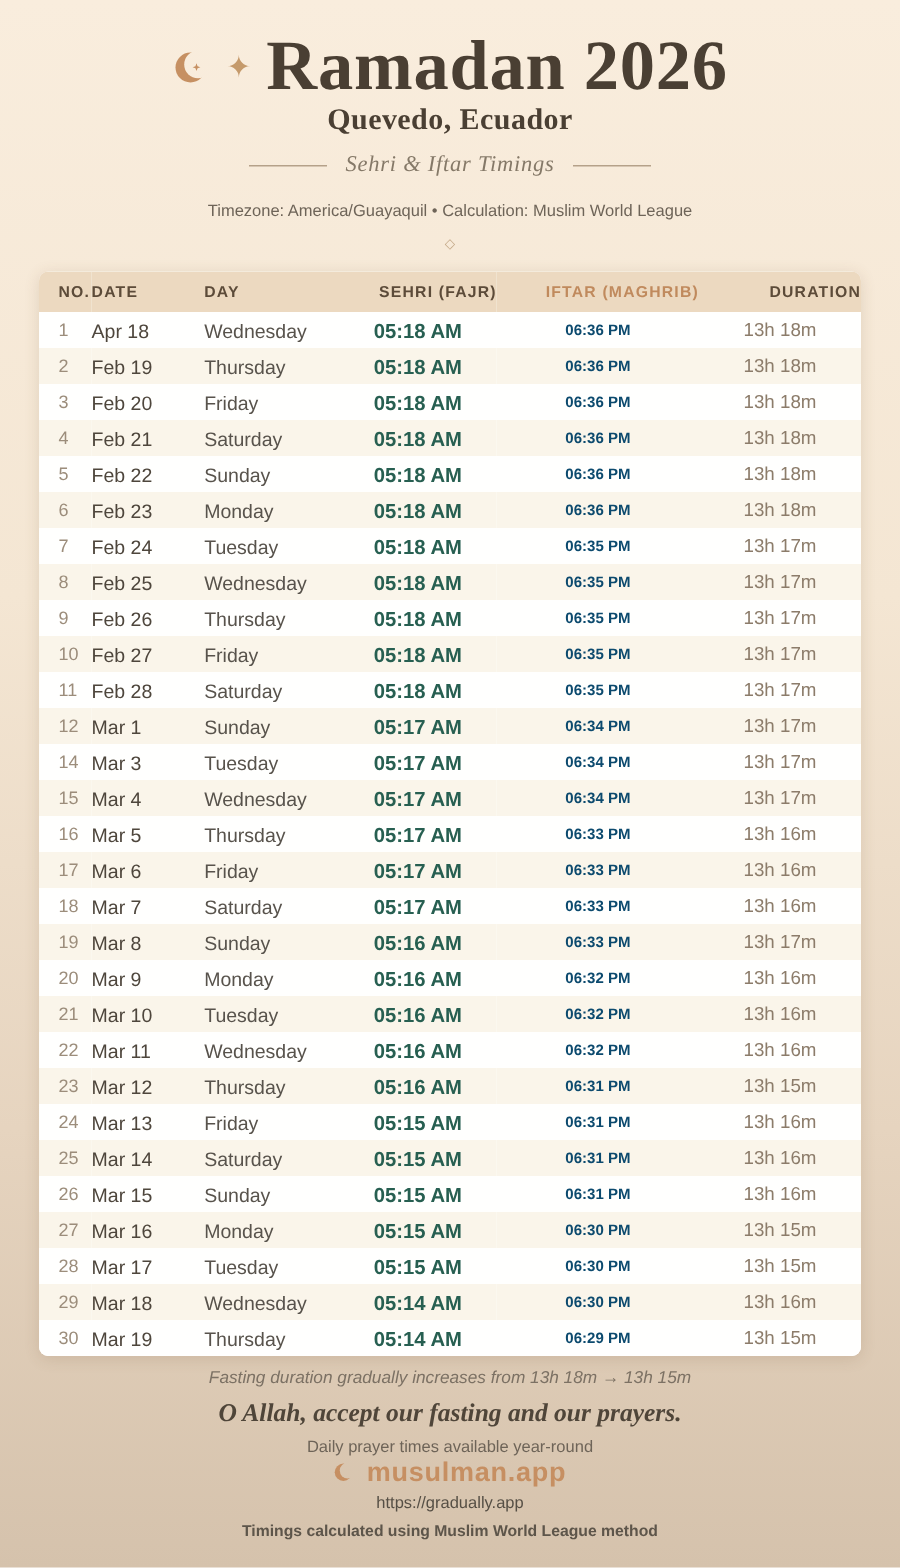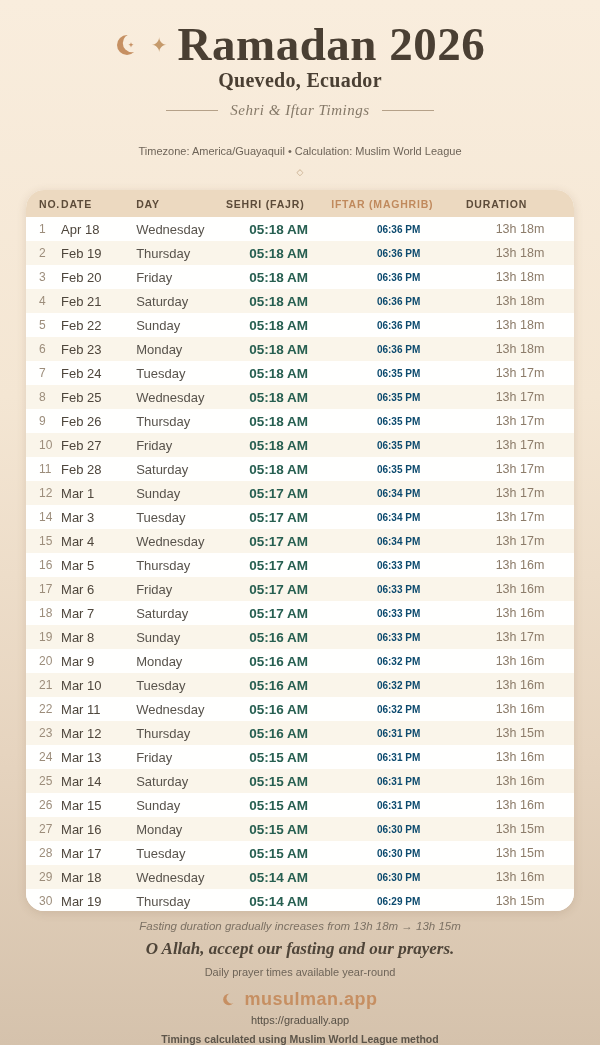--- a/index.html
+++ b/index.html
@@ -23,35 +23,35 @@
   .location {
     font-family:"Liberation Serif","DejaVu Serif",serif;
     font-size:20px; font-weight:700; color:#4a3f33; text-align:center; margin-top:0px; letter-spacing:.3px;
   }
   .subtitle-row { display:flex; align-items:center; justify-content:center; gap:12px; margin-top:10px; }
   .subtitle-line { width:52px; height:1px; background:#b5a189; }
   .subtitle {
     font-family:"Liberation Serif","DejaVu Serif",serif;
     font-style:italic; font-size:15px; color:#857968; letter-spacing:.5px;
   }
-  .meta { margin-top:26px; font-size:11px; color:#6e6458; text-align:right; }
+  .meta { margin-top:16px; font-size:11px; color:#6e6458; text-align:right; }
   .diamond { margin-top:10px; font-size:9px; color:#c4a988; text-align:center; }
 
   
   .card {
-    width:548px; margin-top:13px; border-radius:18px; overflow:hidden;
+    width:548px; margin-top:13px; border-radius:6px; overflow:hidden;
     box-shadow:0 2px 10px rgba(110,80,50,.16);
     background:#fffffe;
   }
   table { width:100%; border-collapse:collapse; table-layout:fixed; }
   col.c-no{width:6.4%} col.c-date{width:13.7%} col.c-day{width:16.4%}
   col.c-sehri{width:19.2%} col.c-iftar{width:24.6%} col.c-dur{width:19.7%}
   thead th {
     background:#ecd9c0; height:27px; font-size:10.5px; font-weight:700;
-    letter-spacing:.8px; color:#5c4b39; text-align:left; vertical-align:middle;
+    letter-spacing:.8px; color:#5c4b39; text-align:right; vertical-align:middle;
   }
   thead th.al { text-align:left; }
   thead th.iftar-h { color:#c08a5d; }
   th.pad-l, td.pad-l { padding-left:13px; }
   tbody td { height:24px; vertical-align:middle; font-size:13px; }
   tbody tr:nth-child(odd)  { background:#fffffe; }
   tbody tr:nth-child(even) { background:#faf5ea; }
   td.no   { color:#9c8d7b; font-size:12px; text-align:left; }
   td.date { color:#4e463c; text-align:left; }
   td.day  { color:#58534c; text-align:left; }
@@ -59,21 +59,21 @@
   td.iftar{ color:#0c4a6e; font-weight:700; text-align:center; font-size:10px; }
   td.dur  { color:#8c7c6a; font-size:12.5px; text-align:center; }
 
   
   .note { margin-top:9px; font-style:italic; font-size:11.5px; color:#7c7164; text-align:center; }
   .dua {
     margin-top:7px; font-family:"Liberation Serif","DejaVu Serif",serif;
     font-style:italic; font-size:17px; font-weight:600; color:#4f4539; text-align:center;
   }
   .avail { margin-top:7px; font-size:11px; color:#6e6458; text-align:center; }
-  .brand-row { margin-top:11px; display:flex; align-items:center; justify-content:center; gap:7px; }
+  .brand-row { display:flex; align-items:center; justify-content:center; gap:7px; }
   .brand-moon { width:15px; height:15px; display:block; }
   .brand { font-size:18px; font-weight:700; color:#c68f62; letter-spacing:.5px; }
   .url { margin-top:4px; font-size:11px; color:#564f45; text-align:center; }
   .method { margin-top:7px; font-size:10.5px; font-weight:700; color:#5d554a; text-align:center; }
 </style>
 </head>
 <body>
 
 <div class="page">
 

